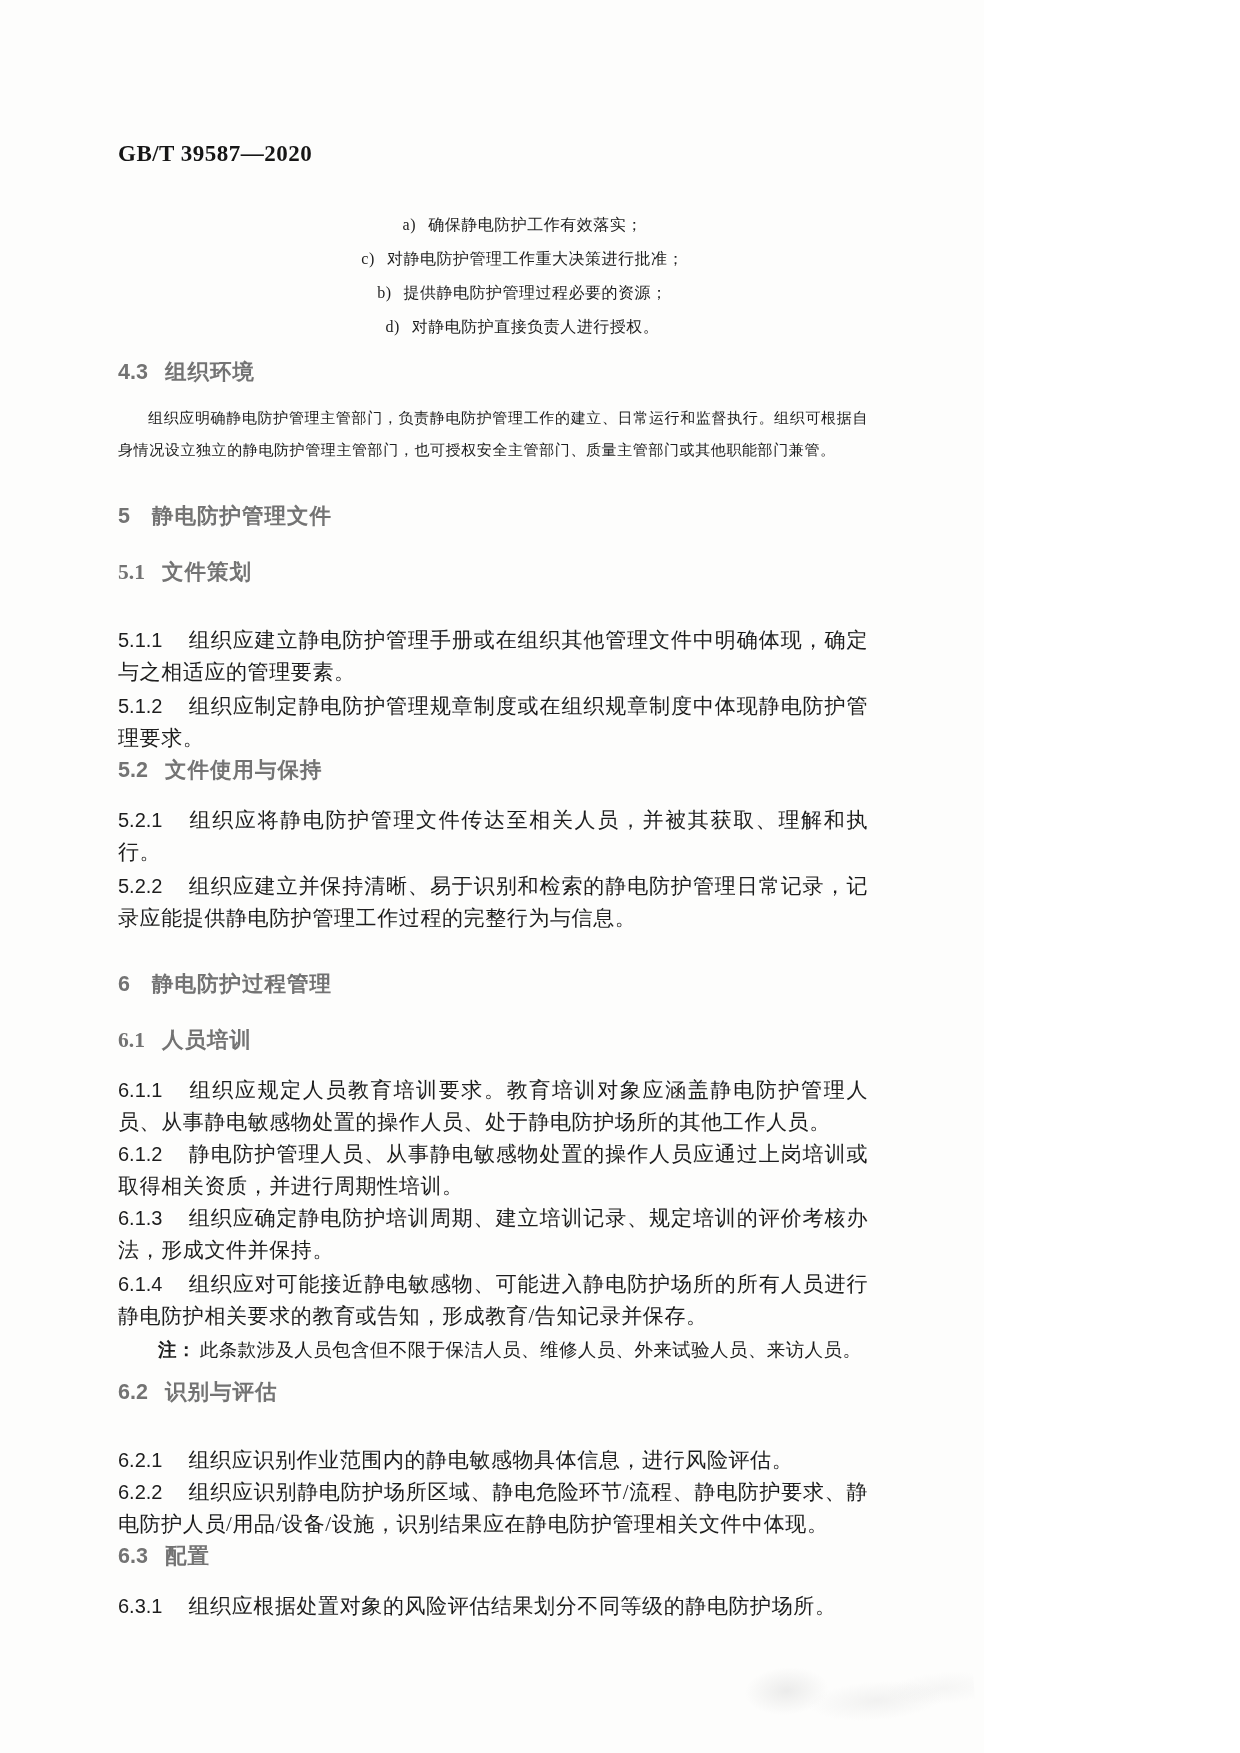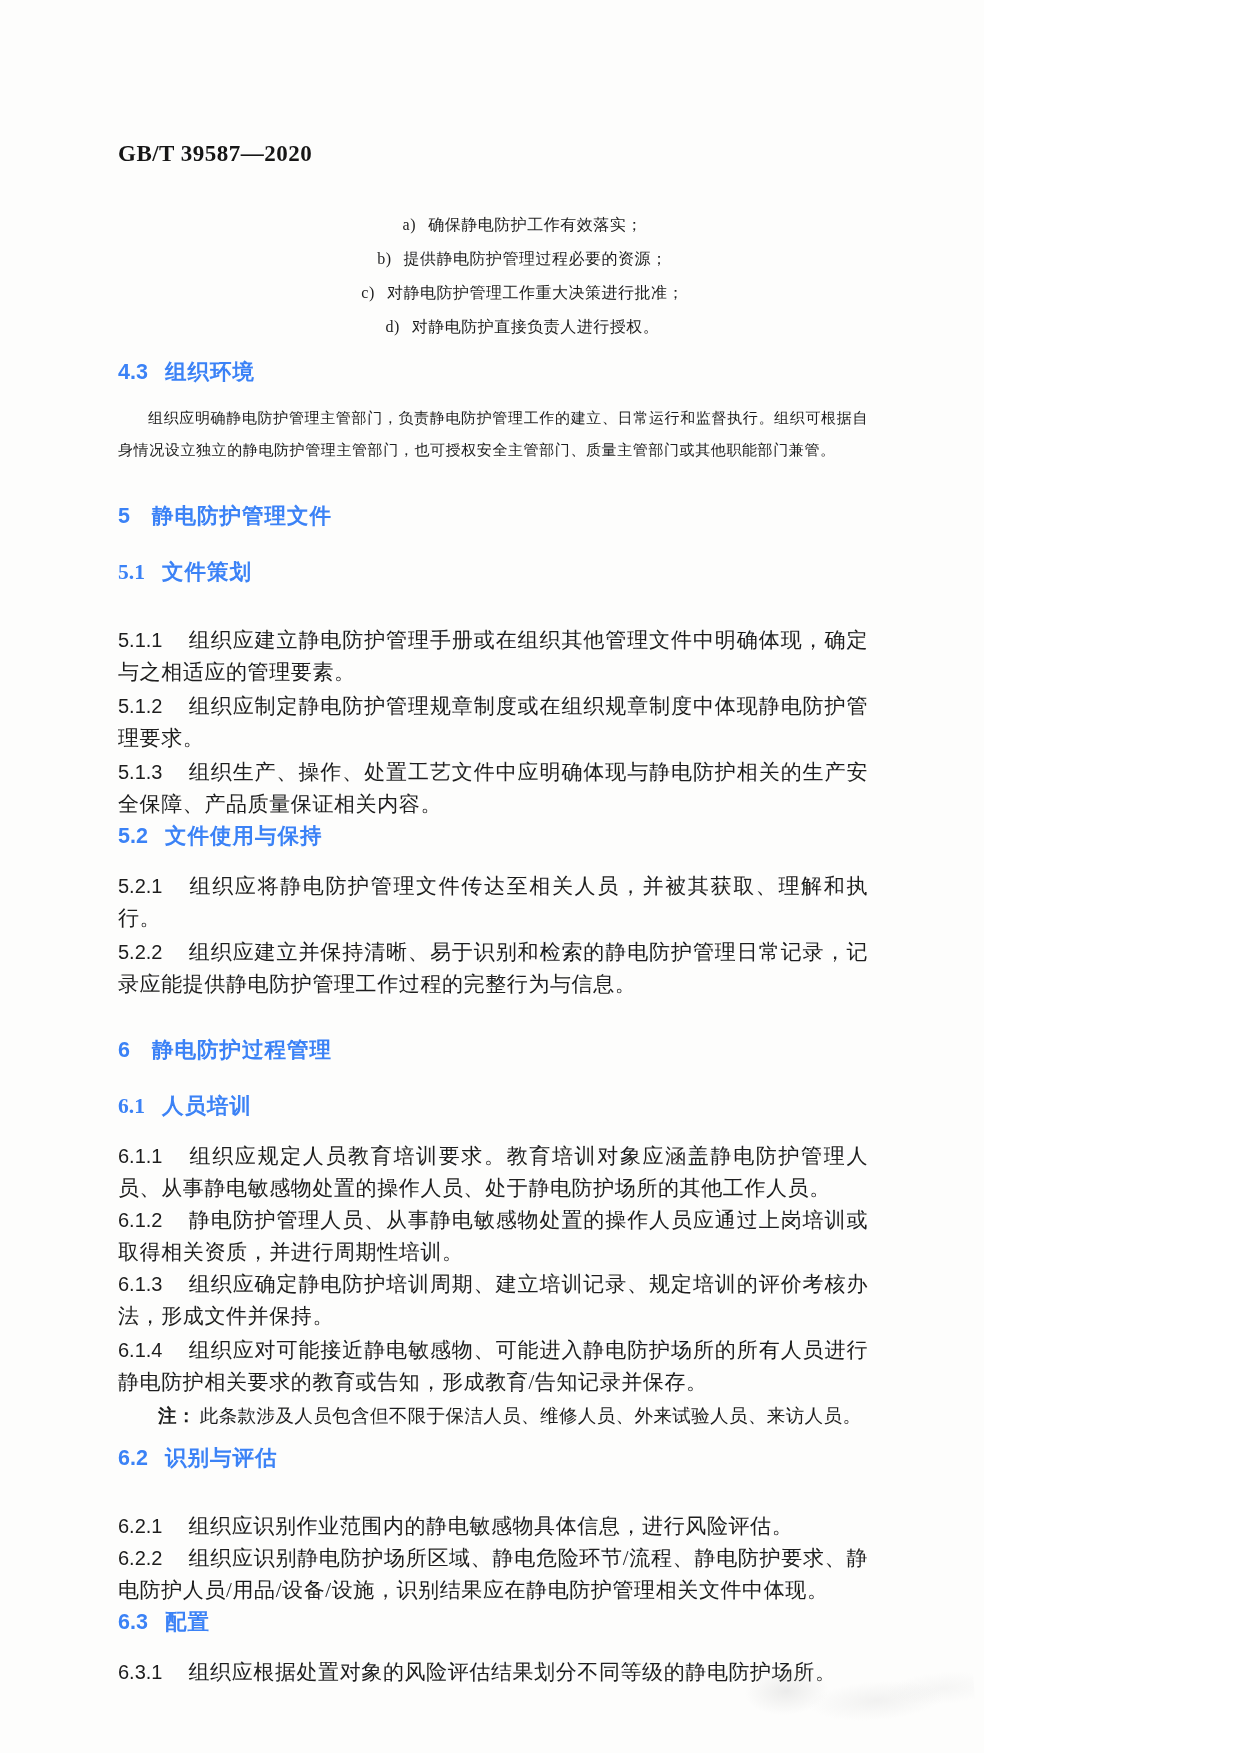--- a/index.html
+++ b/index.html
@@ -42,21 +42,21 @@
     display: inline-block;
     width: 38px;
     font-family: "Liberation Serif", serif;
   }
   .h2, .h3 {
     font-family: "Liberation Sans", sans-serif;
     font-weight: bold;
     font-size: 21.5px;
     line-height: 28px;
     margin: 0;
-    color: #3b82f6;
+    color: #737373;
     letter-spacing: 1px;
   }
   .h2 .hnum { margin-right: 22px; letter-spacing: 0; }
   .h3 .hnum { margin-right: 17px; letter-spacing: 0; }
   .mt-h3-small { margin-top: 14px; }
   .mt-h2 { margin-top: 36px; }
   .mt-h3 { margin-top: 28px; font-family: Liberation Serif, serif; }
   .mt-h3-mid { margin-top: 2px; }
   .body-para {
     font-size: 15px;
@@ -114,24 +114,24 @@
 
 <div class="page">
 
   <div class="doc-header">GB/T 39587—2020</div>
 
   <ul class="letter-list">
     <li class="letter-row">
       <span class="letter-label">a)</span><span>确保静电防护工作有效落实；</span>
     </li>
     <li class="letter-row">
+      <span class="letter-label">c)</span><span>对静电防护管理工作重大决策进行批准；</span>
+    </li>
+    <li class="letter-row">
       <span class="letter-label">b)</span><span>提供静电防护管理过程必要的资源；</span>
-    </li>
-    <li class="letter-row">
-      <span class="letter-label">c)</span><span>对静电防护管理工作重大决策进行批准；</span>
     </li>
     <li class="letter-row">
       <span class="letter-label">d)</span><span>对静电防护直接负责人进行授权。</span>
     </li>
   </ul>
 
   <h3 class="h3 mt-h3-small">
     <span class="hnum">4.3</span><span>组织环境</span>
   </h3>
   <p class="body-para first-indent">组织应明确静电防护管理主管部门，负责静电防护管理工作的建立、日常运行和监督执行。组织可根据自身情况设立独立的静电防护管理主管部门，也可授权安全主管部门、质量主管部门或其他职能部门兼管。</p>
@@ -142,23 +142,20 @@
 
   <h3 class="h3 mt-h3">
     <span class="hnum">5.1</span><span>文件策划</span>
   </h3>
   <p class="clause mt-clause">
     <span class="cnum">5.1.1</span><span>组织应建立静电防护管理手册或在组织其他管理文件中明确体现，确定与之相适应的管理要素。</span>
   </p>
   <p class="clause mt-clause-tight">
     <span class="cnum">5.1.2</span><span>组织应制定静电防护管理规章制度或在组织规章制度中体现静电防护管理要求。</span>
   </p>
-  <p class="clause mt-clause-tight">
-    <span class="cnum">5.1.3</span><span>组织生产、操作、处置工艺文件中应明确体现与静电防护相关的生产安全保障、产品质量保证相关内容。</span>
-  </p>
 
   <h3 class="h3 mt-h3-mid">
     <span class="hnum">5.2</span><span>文件使用与保持</span>
   </h3>
   <p class="clause mt-clause-first">
     <span class="cnum">5.2.1</span><span>组织应将静电防护管理文件传达至相关人员，并被其获取、理解和执行。</span>
   </p>
   <p class="clause mt-clause-tight">
     <span class="cnum">5.2.2</span><span>组织应建立并保持清晰、易于识别和检索的静电防护管理日常记录，记录应能提供静电防护管理工作过程的完整行为与信息。</span>
   </p>

